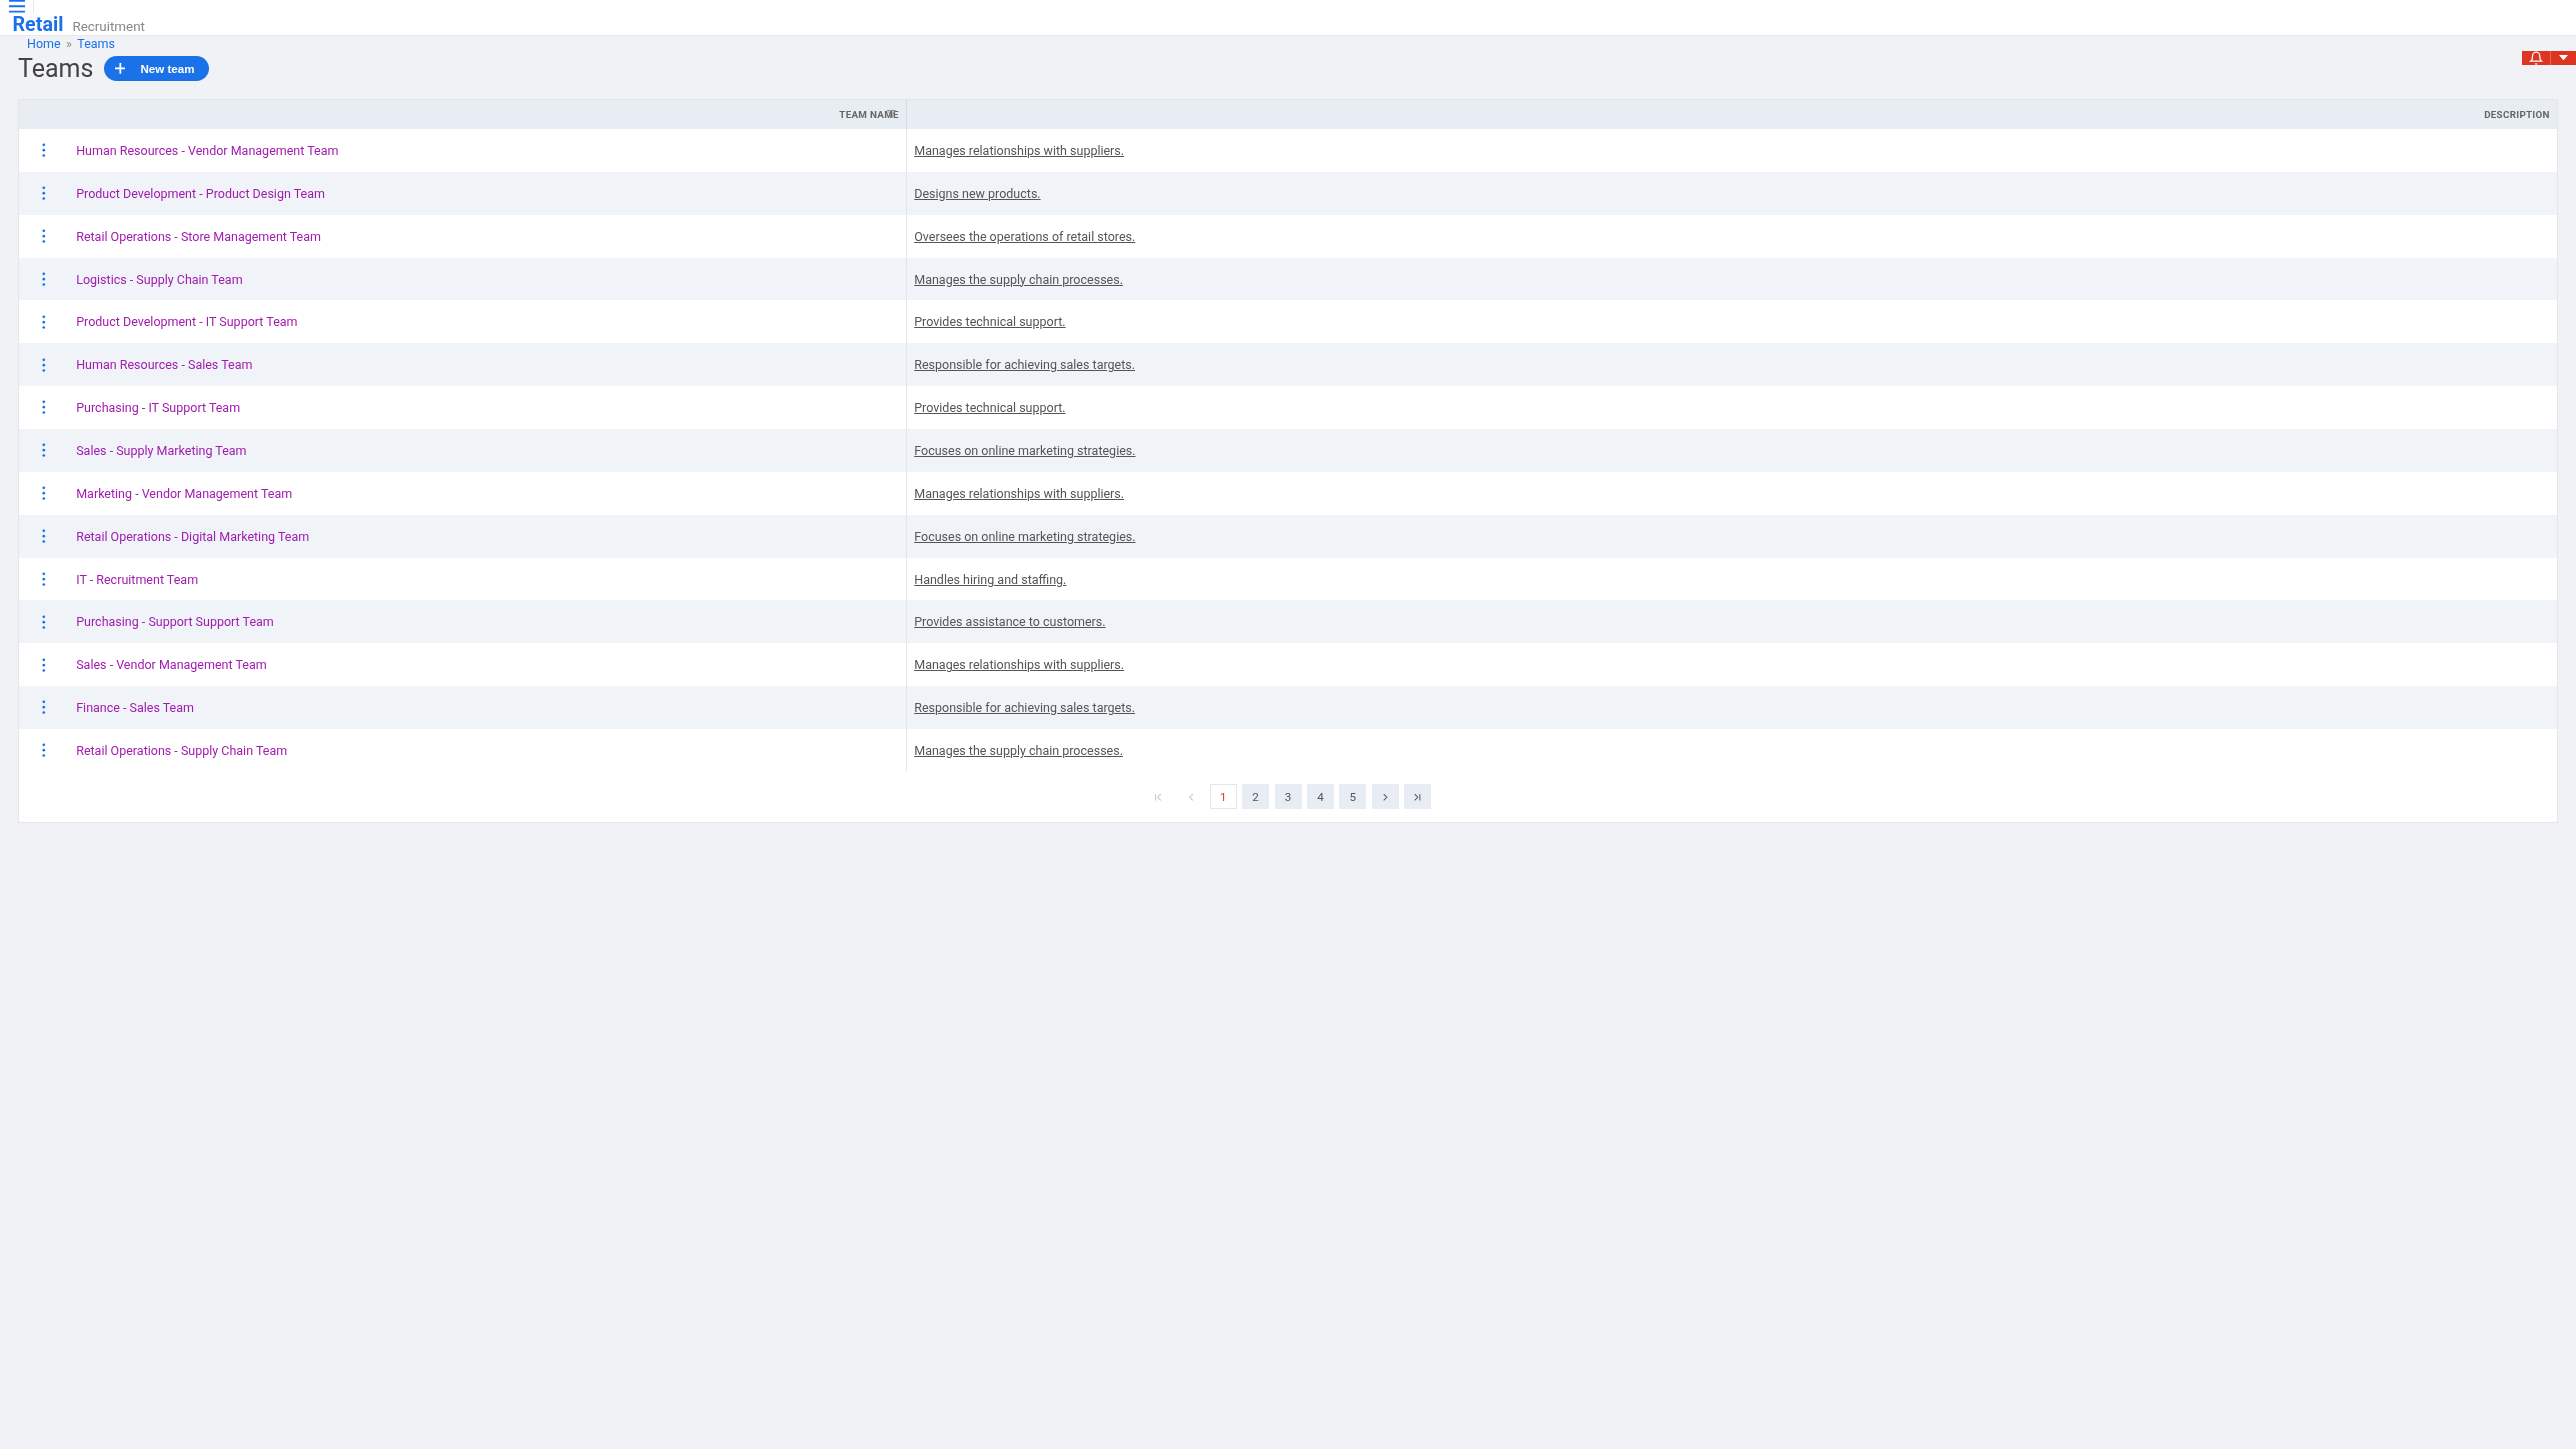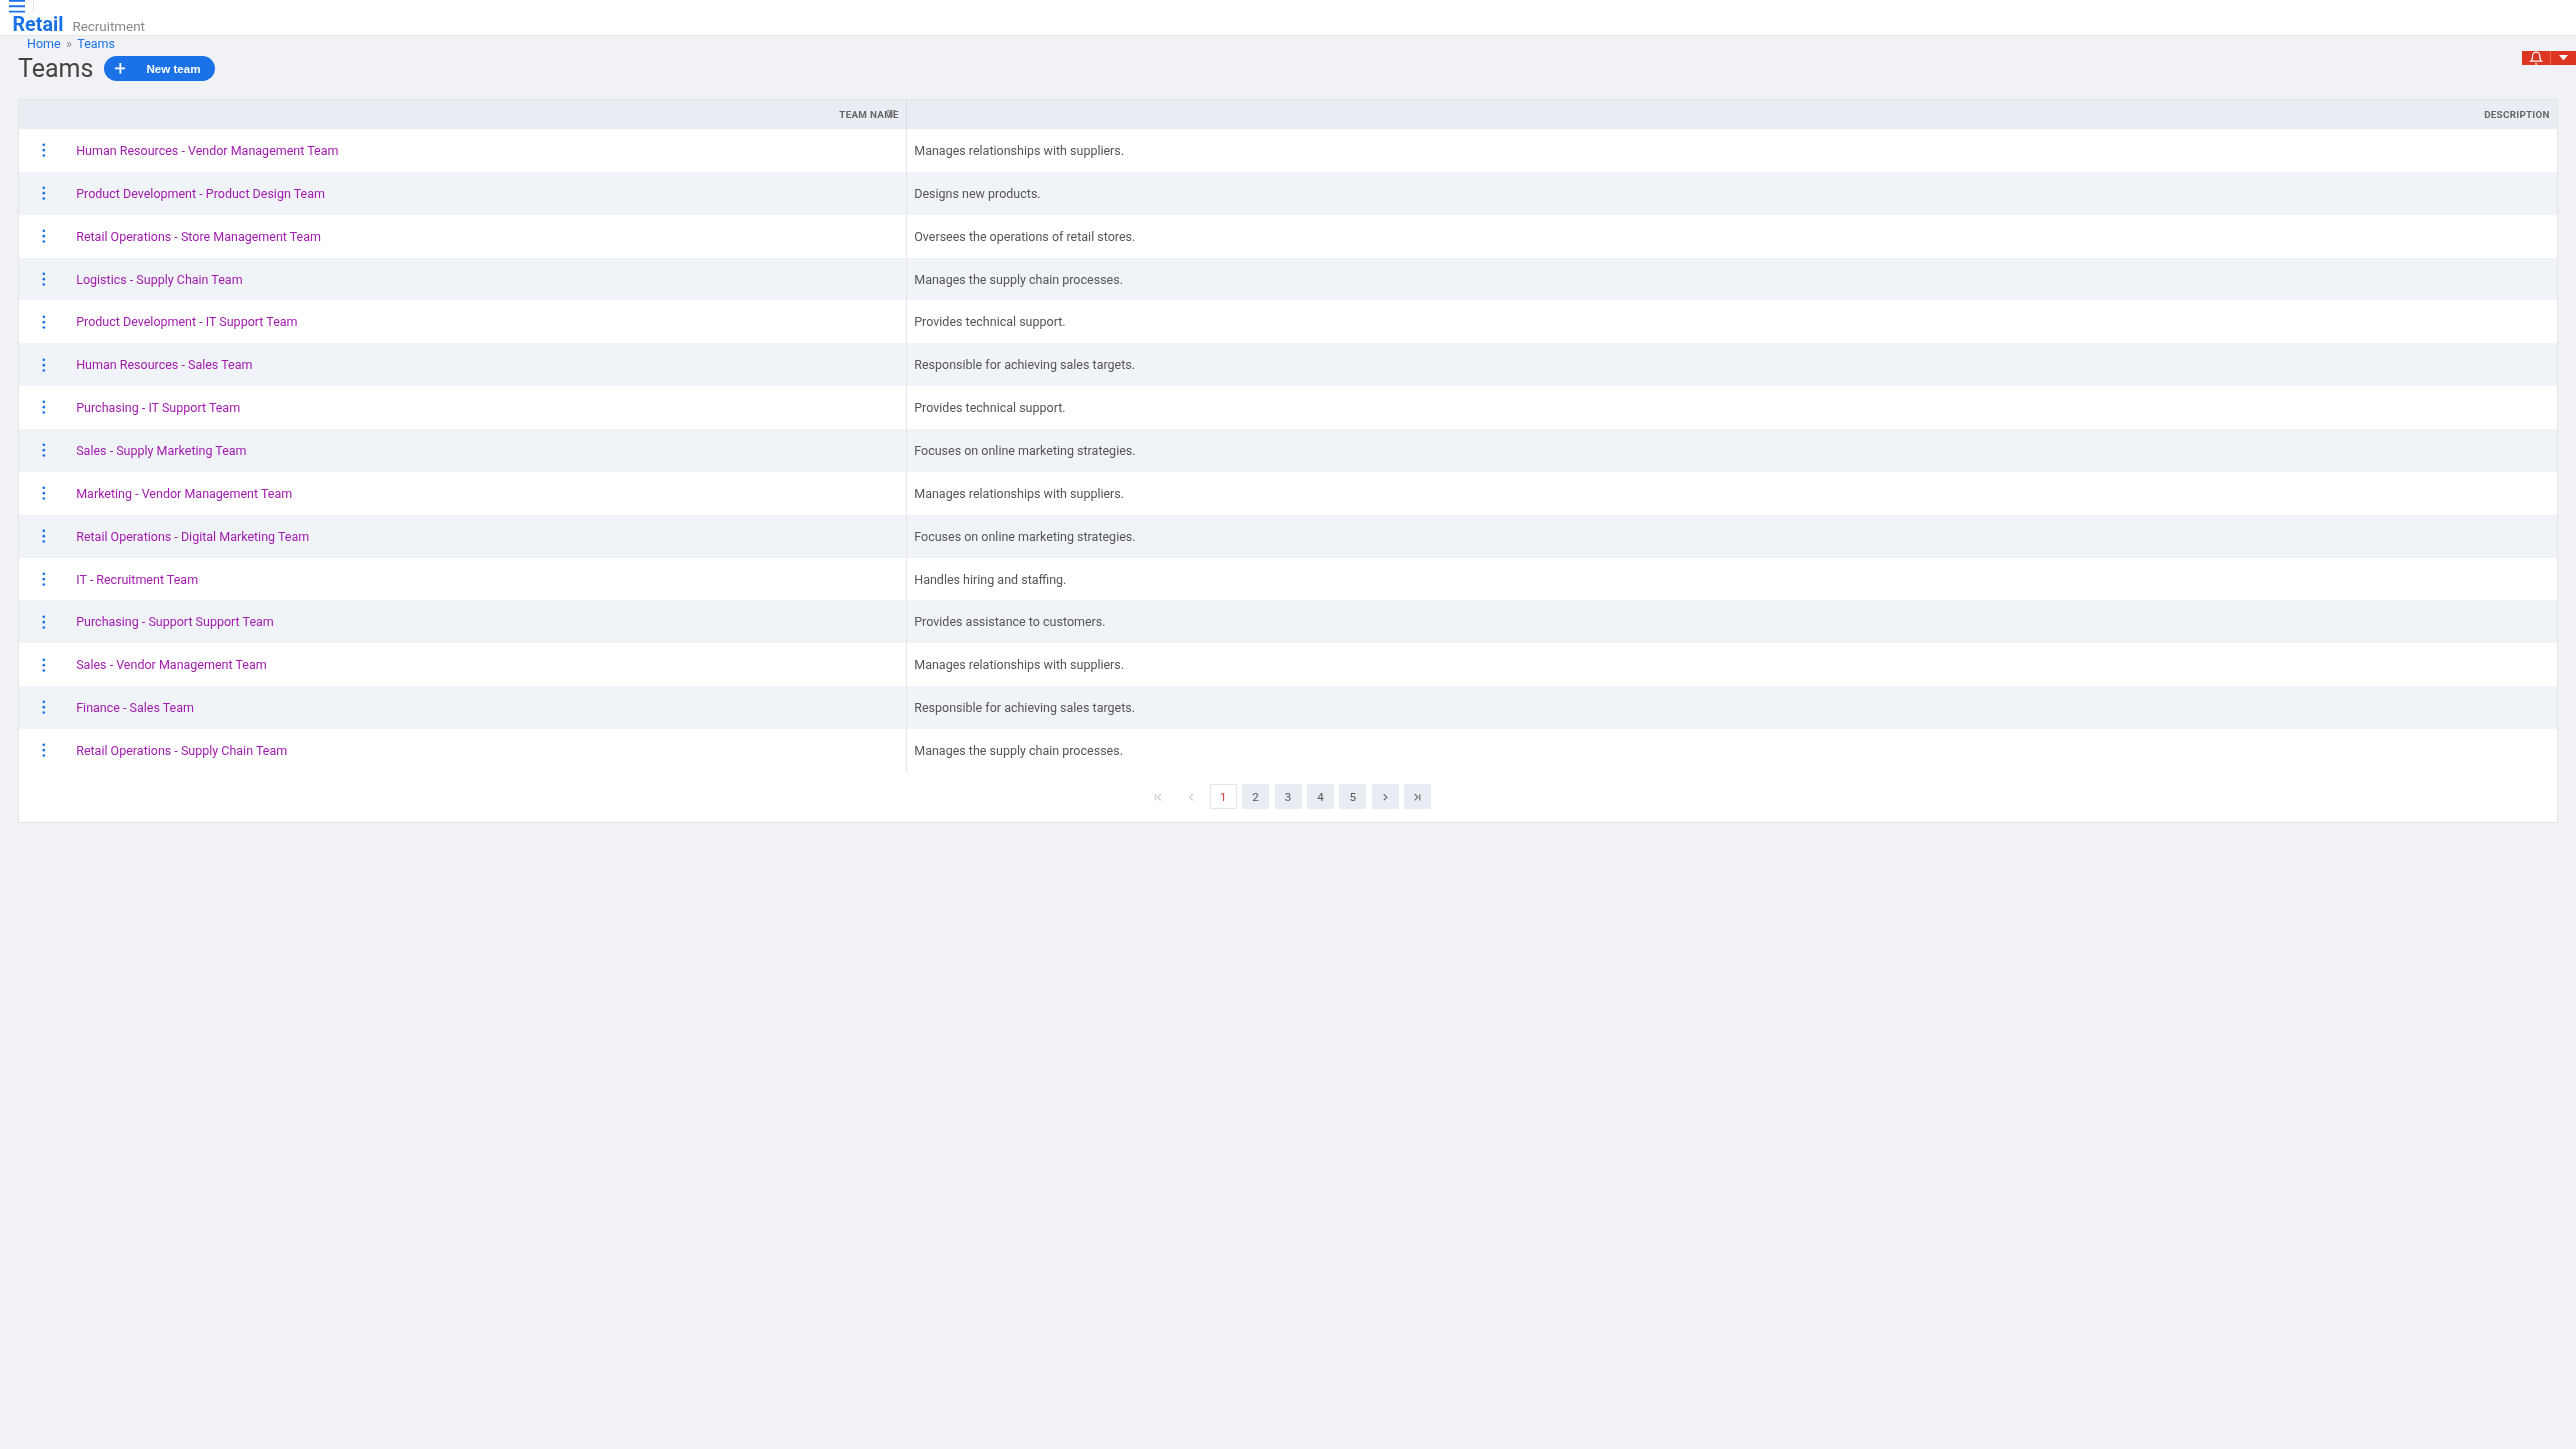--- a/index.html
+++ b/index.html
@@ -40,21 +40,21 @@
   }
   .alert-btn { width:29px; border-right:0.9px solid rgba(255,255,255,.25);}
   .caret-btn { width:25px;}
   
   .page { padding:18px;}
   .page-head { display:flex; align-items:center; gap:10.7px; margin-bottom:16px;}
   .page-title { font-size:25px; font-weight:400; color:#444;}
   .new-btn {
     background:#1b72e8; color:#fff; border:none; border-radius:16px;
     padding:6.3px 14.3px 6.3px 10.7px; font-size:11.6px; font-weight:600;
-    display:flex; align-items:center; gap:21px; cursor:pointer;justify-content:center;
+    display:flex; align-items:center; gap:15px; cursor:pointer;justify-content:center;
   }
   .new-btn svg{fill:#fff;}
   
   .table-wrap { background:#fff; border:0.9px solid #e4e6ea;}
   table { width:100%; border-collapse:collapse;}
   thead th {
     background:#e8ecf3; color:#666; font-size:9.8px; font-weight:700;
     text-transform:uppercase; letter-spacing:0.3px; text-align:right;
     padding:9px 7.2px;
   }
@@ -64,21 +64,21 @@
   tbody td { padding:10.7px 7.2px; font-size:12.5px; color:#555;}
   tbody tr:nth-child(even){ background:#f0f3f8;}
   tbody tr:nth-child(odd){ background:#fff;}
   td.col-name a { color:#a21caf; text-decoration:none;margin-top:8px;}
   .row-menu { color:#1b72e8; cursor:pointer; display:inline-flex; padding:3.6px;}
   
   .col-actions{width:50px;}
   .col-name{width:33%;}
   .col-desc{border-left:0.9px solid #e4e6ea;}
   thead th.col-desc{border-left:0.9px solid #d7dbe3;}
-  tbody td.col-desc{border-left:0.9px solid #e4e6ea;}
+  tbody td.col-desc{border-left:0.9px solid #e4e6ea;text-decoration:underline;}
   
   .pager { display:flex; justify-content:center; gap:5.4px; padding:12.5px 0;}
   .pg {
     min-width:27px; height:25px; display:flex; align-items:center; justify-content:center;
     font-size:11.6px; cursor:pointer; background:#e8ecf3; color:#555;
   }
   .pg.disabled{ background:#fff; color:#c0c4cc; cursor:default;}
   .pg.current{ background:#fff; color:#d9363e; border:0.9px solid #e4e6ea;}
   .pg.arrow svg{stroke:#555;}
   .pg.disabled svg{stroke:#c0c4cc;}

